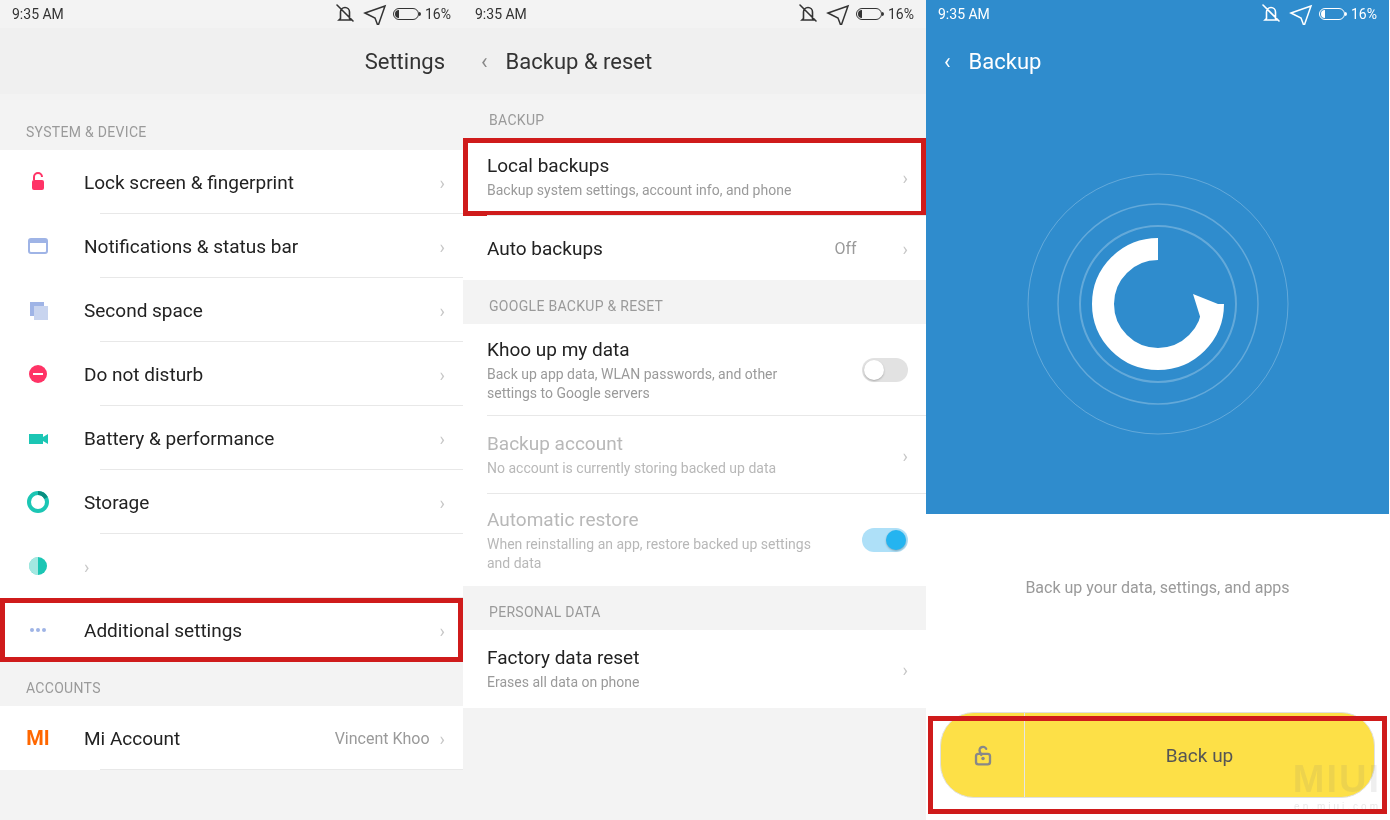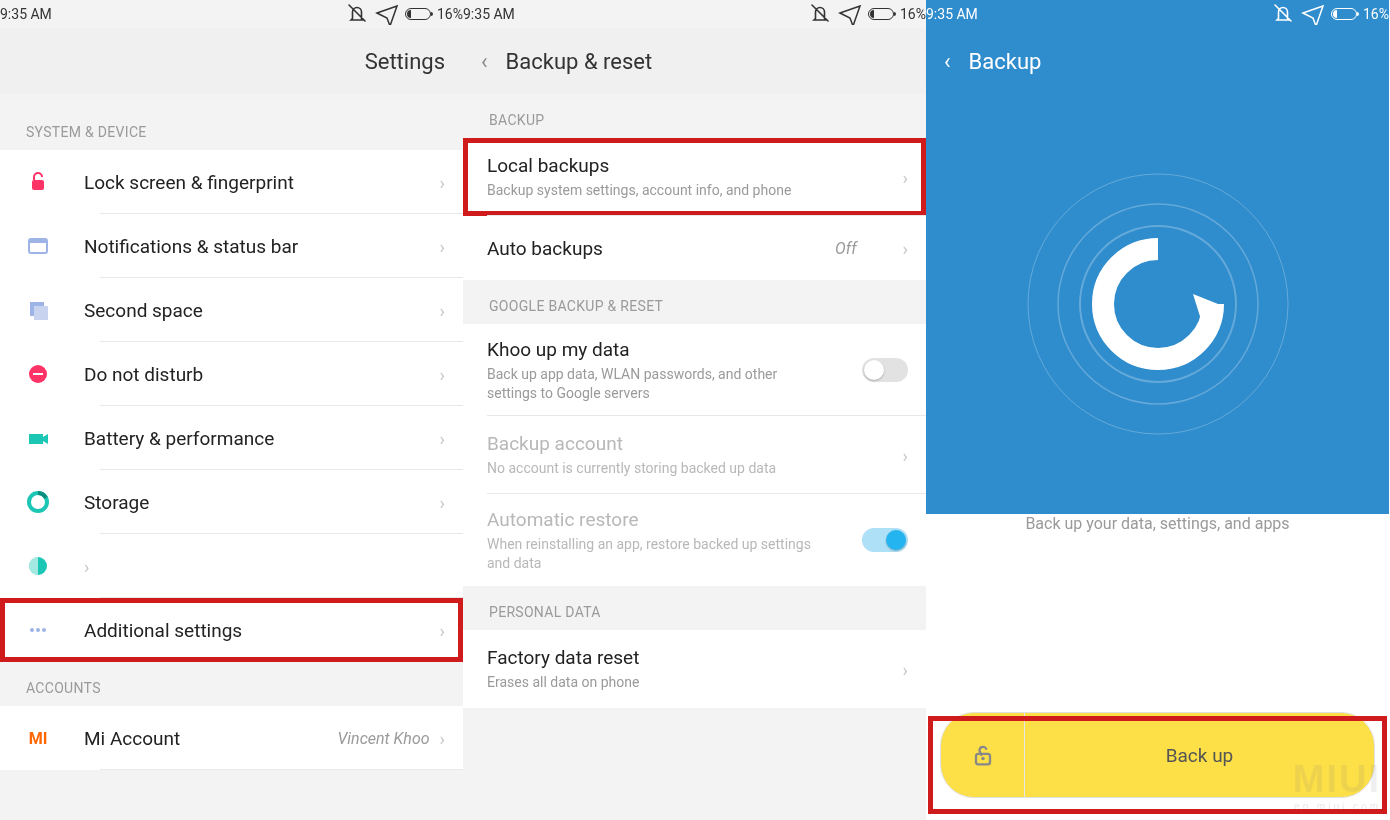--- a/index.html
+++ b/index.html
@@ -19,21 +19,21 @@
     flex-shrink: 0;
   }
   .screen.gray { background: #f3f3f3; }
 
   
   .statusbar {
     height: 28px;
     display: flex;
     align-items: center;
     justify-content: space-between;
-    padding: 0 0;
+    padding: 0 12px;
     font-size: 14px;
     color: #333;
   }
   .statusbar .right { display: flex; align-items: center; gap: 6px; }
   .statusbar.light { color: #fff; }
   .battery-icon {
     width: 26px; height: 12px;
     border: 1px solid currentColor;
     border-radius: 6px;
     position: relative;
@@ -88,21 +88,21 @@
   .row .divider {
     position: absolute; bottom: 0; left: 100px; right: 0;
     height: 1px; background: #e8e8e8;
   }
   .row .icon-slot {
     width: 58px; display: flex; align-items: center; justify-content: flex-start;
   }
   .row .texts { flex: 1; }
   .row .label { font-size: 19px; color: #222; }
   .row .sub { font-size: 14px; color: #9a9a9a; margin-top: 4px; line-height: 1.35; }
-  .row .value { font-size: 16px; color: #9a9a9a; margin-right: 10px; font-style: italic; }
+  .row .value { font-size: 16px; color: #9a9a9a; margin-right: 10px; }
   .row .chev { color: #c8c8c8; font-size: 18px; }
   .row.disabled .label, .row.disabled .sub { color: #b8b8b8; }
 
   .screen2 .row .divider { left: 24px; }
   .screen2 .row { padding-left: 24px; gap: 36px; }
 
   
   .highlight-red {
     outline: 5px solid #cf1b1b;
     outline-offset: -5px;
@@ -126,21 +126,21 @@
 
   
   .s3-hero {
     height: 420px;
     background: #2f8ccd;
     display:flex; align-items:center; justify-content:center;
     position: relative;
   }
   .s3-hero .rings circle.stroke { fill:none; stroke: rgba(255,255,255,0.25); }
   .s3-body { background:#fff; height: calc(100% - 28px - 66px - 420px); position:relative; text-align:center;}
-  .s3-caption { color:#9a9a9a; font-size: 16px; }
+  .s3-caption { padding-top: 64px; color:#9a9a9a; font-size: 16px; }
   .s3-btnwrap {
     position:absolute; bottom: 22px; left: 14px; right: 14px;
     height: 86px;
     display:flex; align-items:stretch;
     border: 1px solid #e0e0e0; border-radius: 34px;
     background: #fde047;
   }
   .s3-lock { width: 84px; display:flex; align-items:center; justify-content:center; border-right:1px solid #e6e6e6; }
   .s3-btn { flex:1; display:flex; align-items:center; justify-content:center; font-size:19px; color:#555; cursor:pointer; }
 
@@ -318,21 +318,21 @@
         </div>
       <span class="chev">›</span>
     </div>
   </div>
 
   <div class="section-title">ACCOUNTS</div>
 
   <div class="list">
     <div class="row">
       <span class="icon-slot">
-          <span class="ic" style="color:#ff6700;font-weight:700;font-size:16px;">MI</span>
+          <span class="ic" style="color:#ff6700;font-weight:700;font-size:20px;">MI</span>
         </span>
       <div class="texts">
           <div class="label">Mi Account</div>
         </div>
       <span class="value">Vincent Khoo</span>
       <span class="chev">›</span>
       <div class="divider"></div>
     </div>
   </div>
 </div>

